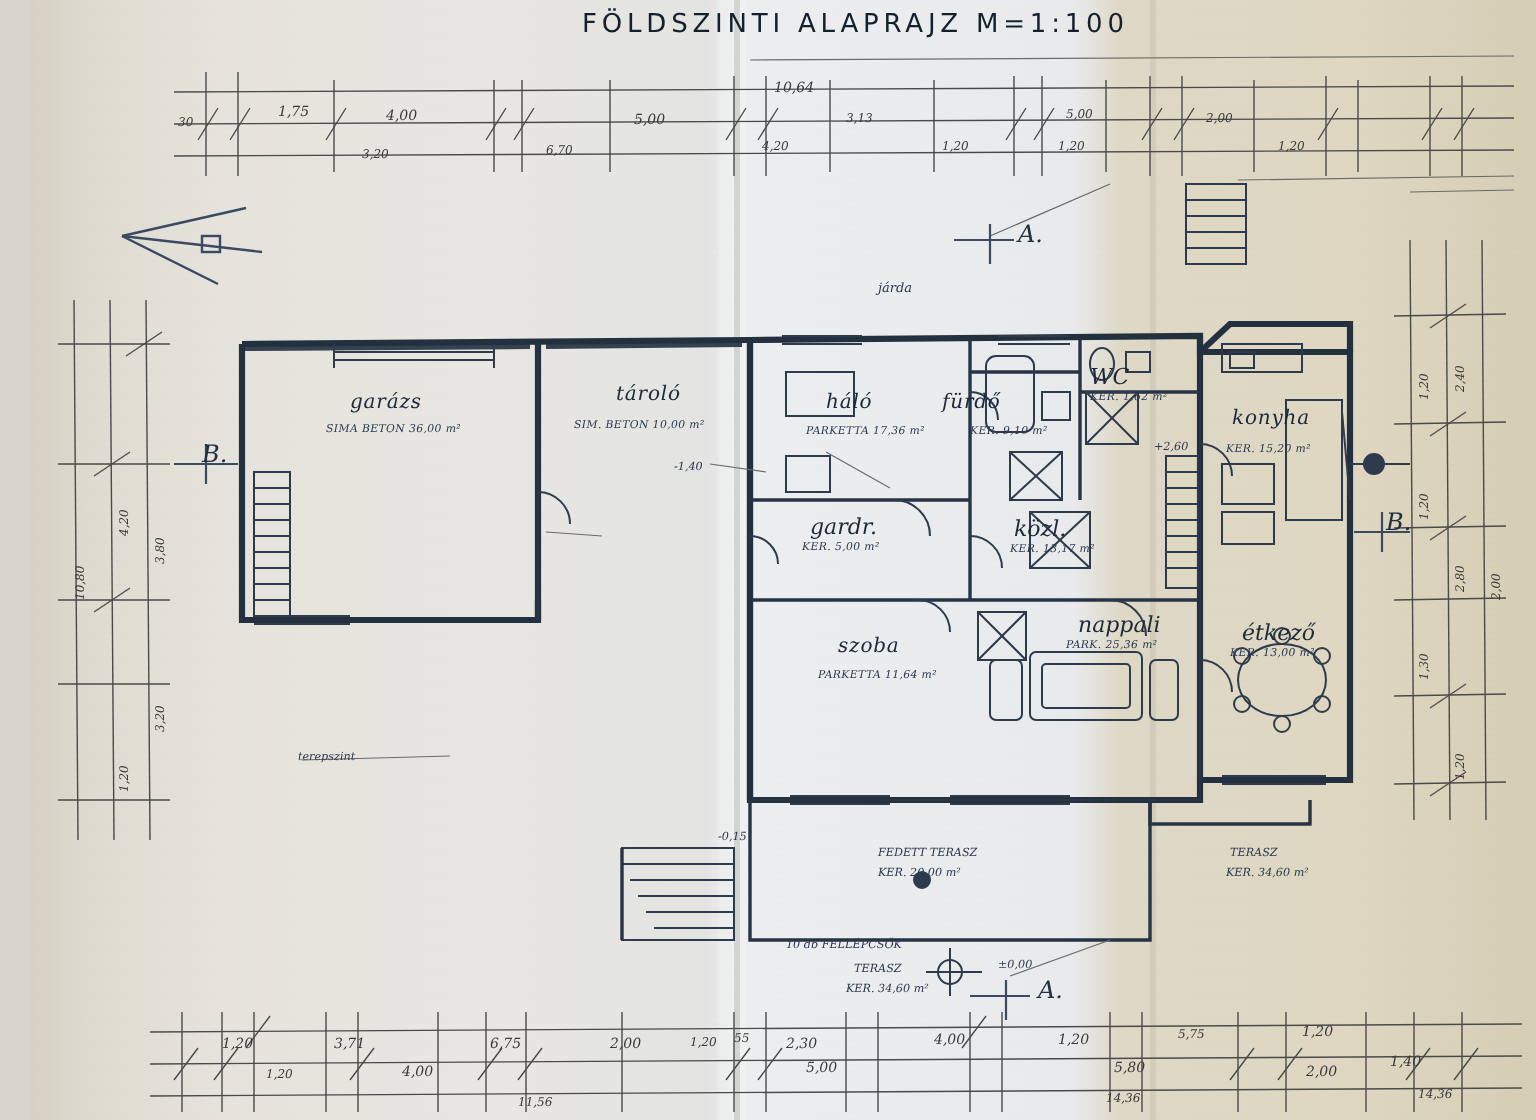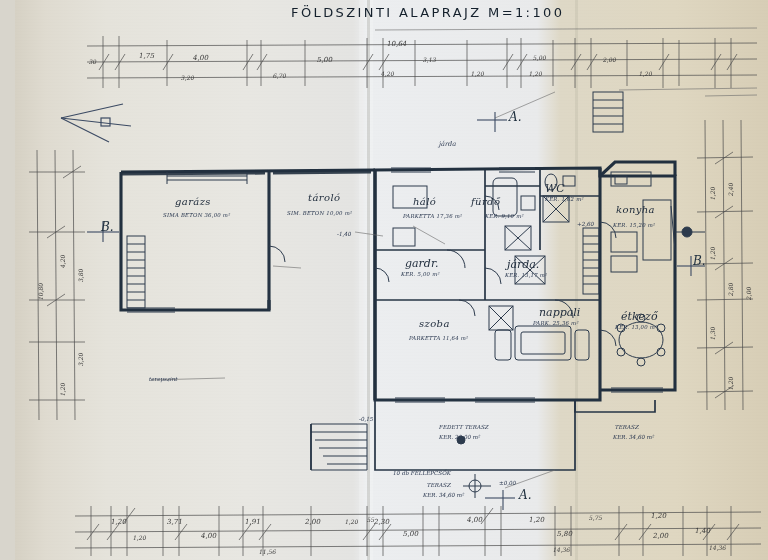--- a/index.html
+++ b/index.html
@@ -391,21 +391,21 @@
 
   <div class="txt roomsm" style="left:530px;top:182px;">WC</div>
   <div class="txt area" style="left:530px;top:196px;">KER. 1,62 m²</div>
 
   <div class="txt room" style="left:601px;top:204px;">konyha</div>
   <div class="txt area" style="left:598px;top:222px;">KER.  15,20 m²</div>
 
   <div class="txt roomsm" style="left:390px;top:257px;">gardr.</div>
   <div class="txt area" style="left:386px;top:271px;">KER. 5,00 m²</div>
 
-  <div class="txt roomsm" style="left:492px;top:258px;">járda.</div>
+  <div class="txt roomsm" style="left:492px;top:258px;">közl.</div>
   <div class="txt area" style="left:490px;top:272px;">KER. 13,17 m²</div>
 
   <div class="txt room" style="left:404px;top:318px;">szoba</div>
   <div class="txt area" style="left:394px;top:335px;">PARKETTA  11,64 m²</div>
 
   <div class="txt roomsm" style="left:524px;top:306px;">nappali</div>
   <div class="txt area" style="left:518px;top:320px;">PARK.  25,36 m²</div>
 
   <div class="txt roomsm" style="left:606px;top:310px;">étkező</div>
   <div class="txt area" style="left:600px;top:324px;">KER. 13,00 m²</div>
@@ -440,25 +440,25 @@
   <div class="txt dimtxt sm" style="left:366px;top:70px;">4,20</div>
   <div class="txt dimtxt sm" style="left:408px;top:56px;">3,13</div>
   <div class="txt dimtxt sm" style="left:456px;top:70px;">1,20</div>
   <div class="txt dimtxt sm" style="left:518px;top:54px;">5,00</div>
   <div class="txt dimtxt sm" style="left:514px;top:70px;">1,20</div>
   <div class="txt dimtxt sm" style="left:588px;top:56px;">2,00</div>
   <div class="txt dimtxt sm" style="left:624px;top:70px;">1,20</div>
 
   <div class="txt dimtxt" style="left:96px;top:518px;">1,20</div>
   <div class="txt dimtxt" style="left:152px;top:518px;">3,71</div>
-  <div class="txt dimtxt" style="left:230px;top:518px;">1,91</div>
+  <div class="txt dimtxt" style="left:230px;top:518px;">6,75</div>
   <div class="txt dimtxt" style="left:290px;top:518px;">2,00</div>
   <div class="txt dimtxt sm" style="left:330px;top:518px;">1,20</div>
   <div class="txt dimtxt sm" style="left:352px;top:516px;">55</div>
-  <div class="txt dimtxt" style="left:359px;top:518px;">2,30</div>
+  <div class="txt dimtxt" style="left:378px;top:518px;">2,30</div>
   <div class="txt dimtxt" style="left:452px;top:516px;">4,00</div>
   <div class="txt dimtxt" style="left:514px;top:516px;">1,20</div>
   <div class="txt dimtxt sm" style="left:574px;top:514px;">5,75</div>
   <div class="txt dimtxt" style="left:636px;top:512px;">1,20</div>
   <div class="txt dimtxt" style="left:680px;top:527px;">1,40</div>
   <div class="txt dimtxt sm" style="left:118px;top:534px;">1,20</div>
   <div class="txt dimtxt" style="left:186px;top:532px;">4,00</div>
   <div class="txt dimtxt" style="left:388px;top:530px;">5,00</div>
   <div class="txt dimtxt" style="left:542px;top:530px;">5,80</div>
   <div class="txt dimtxt" style="left:638px;top:532px;">2,00</div>

